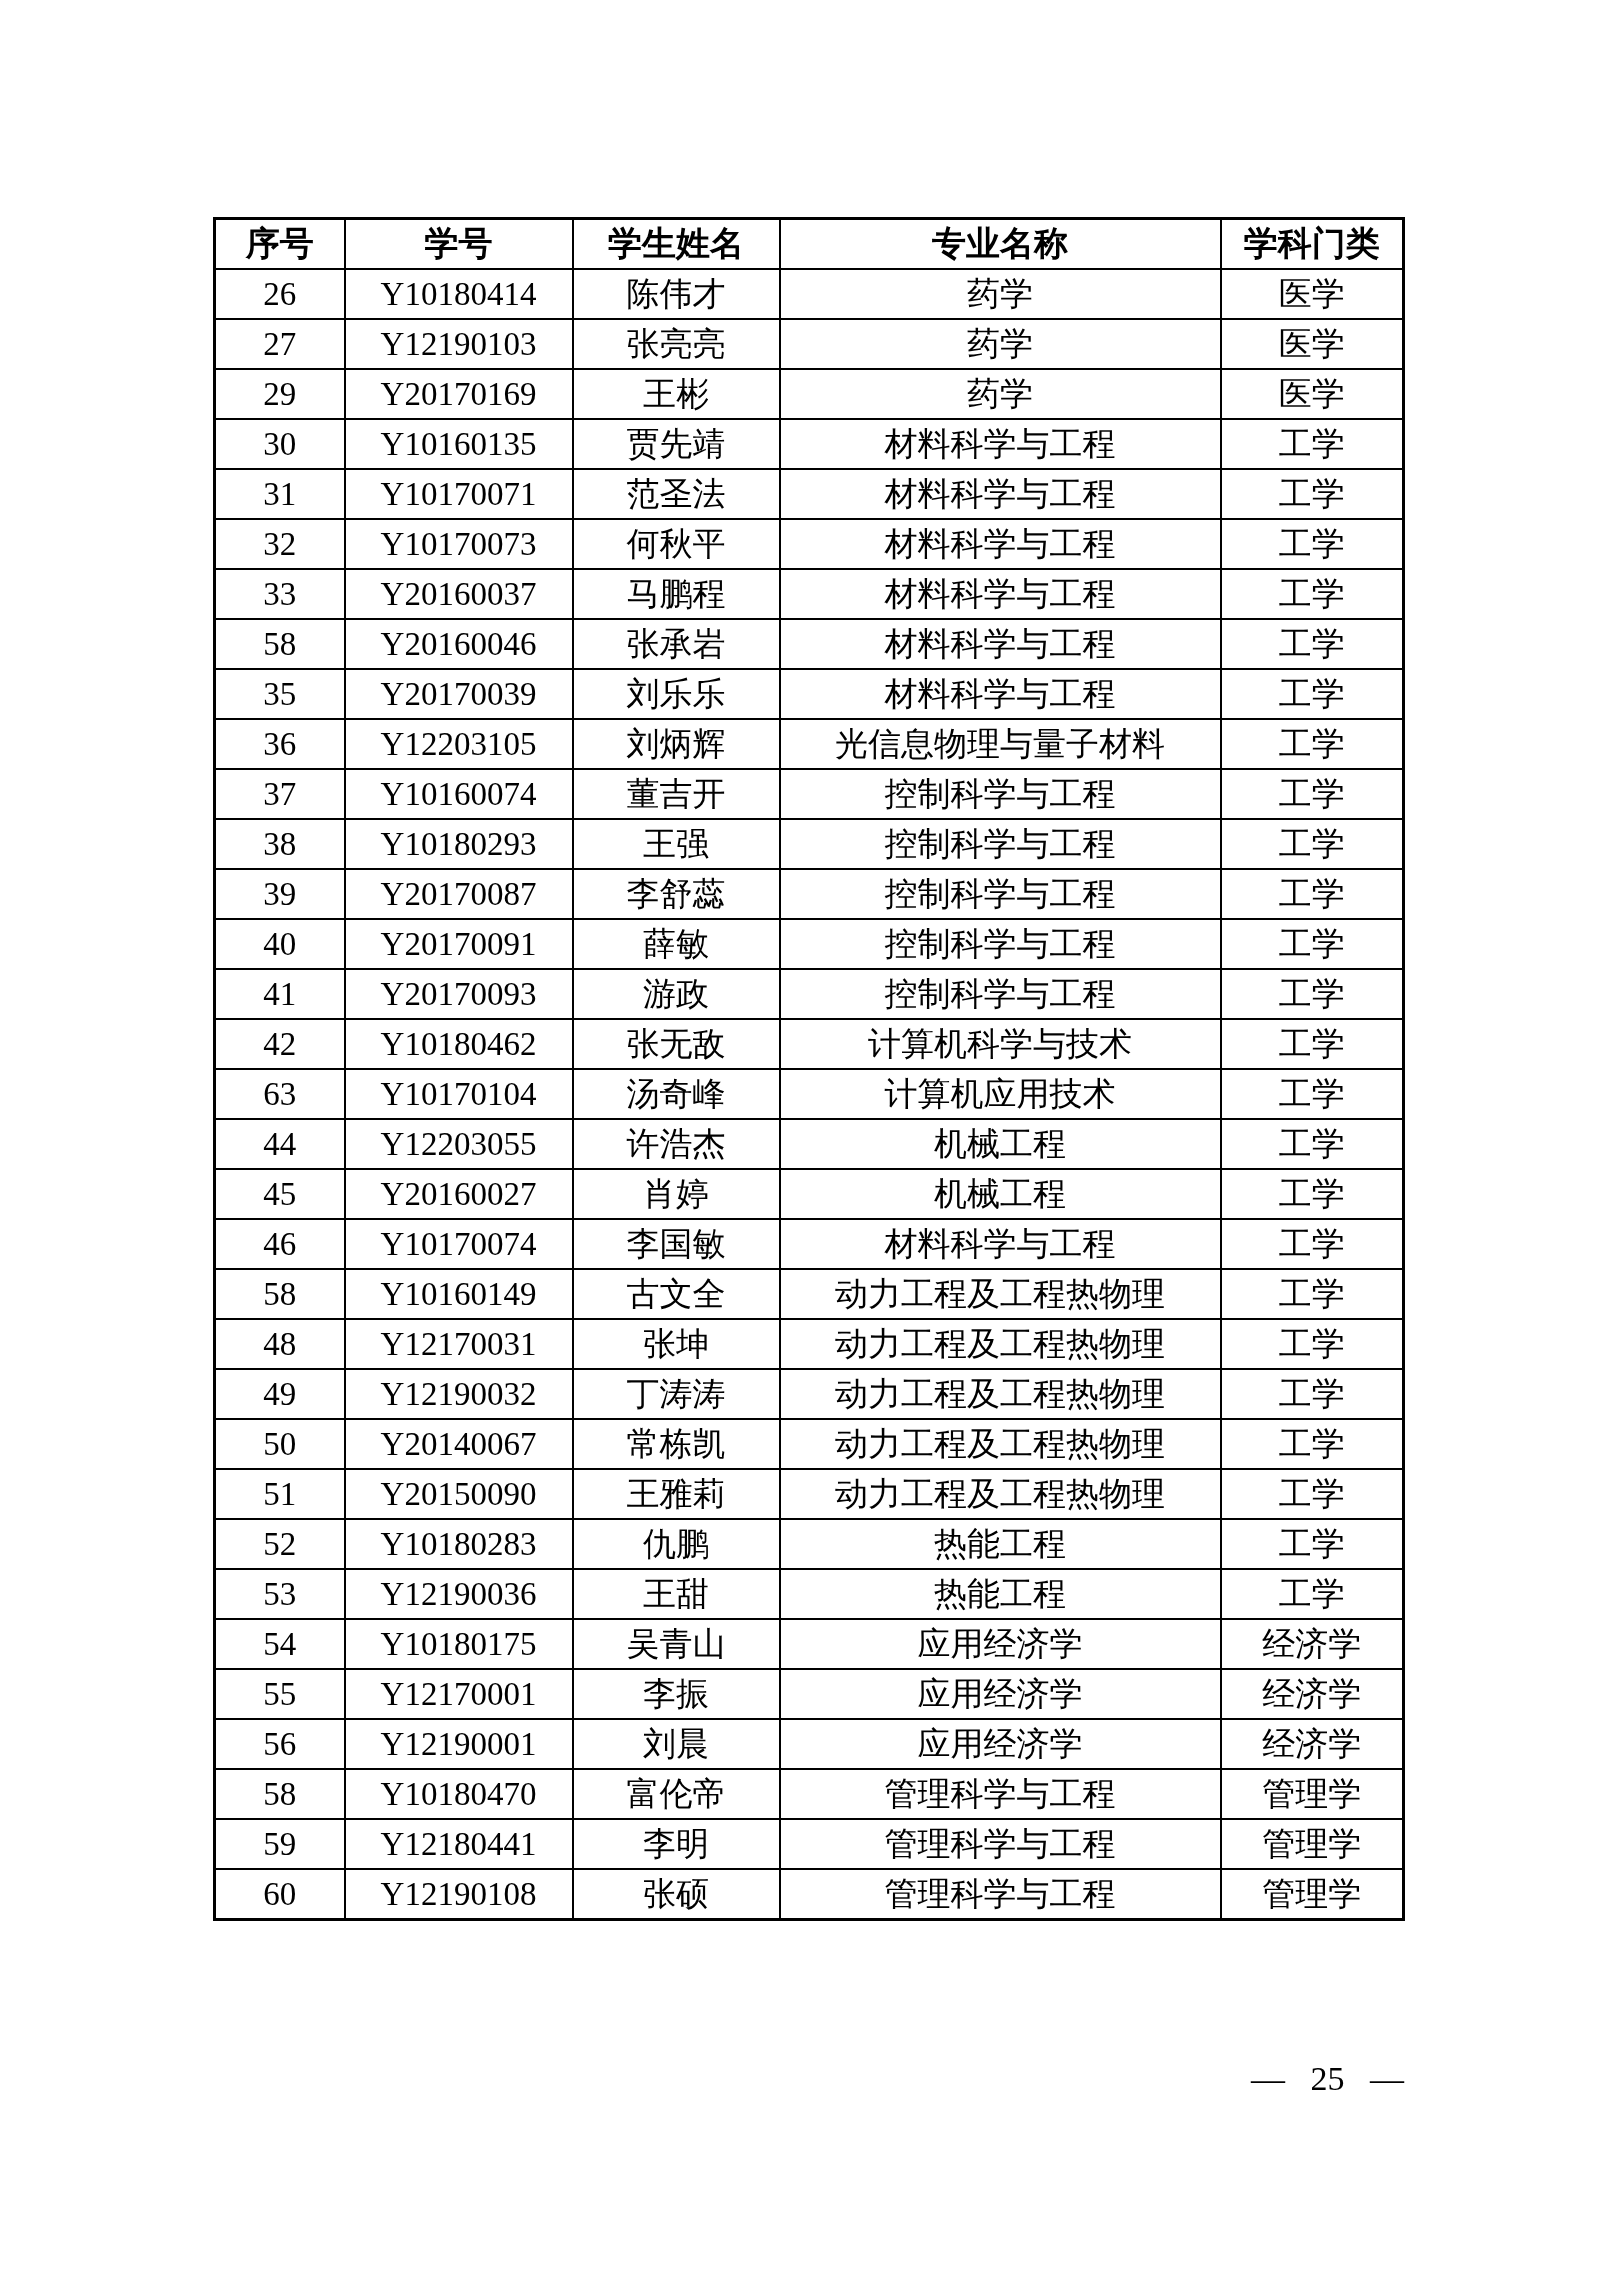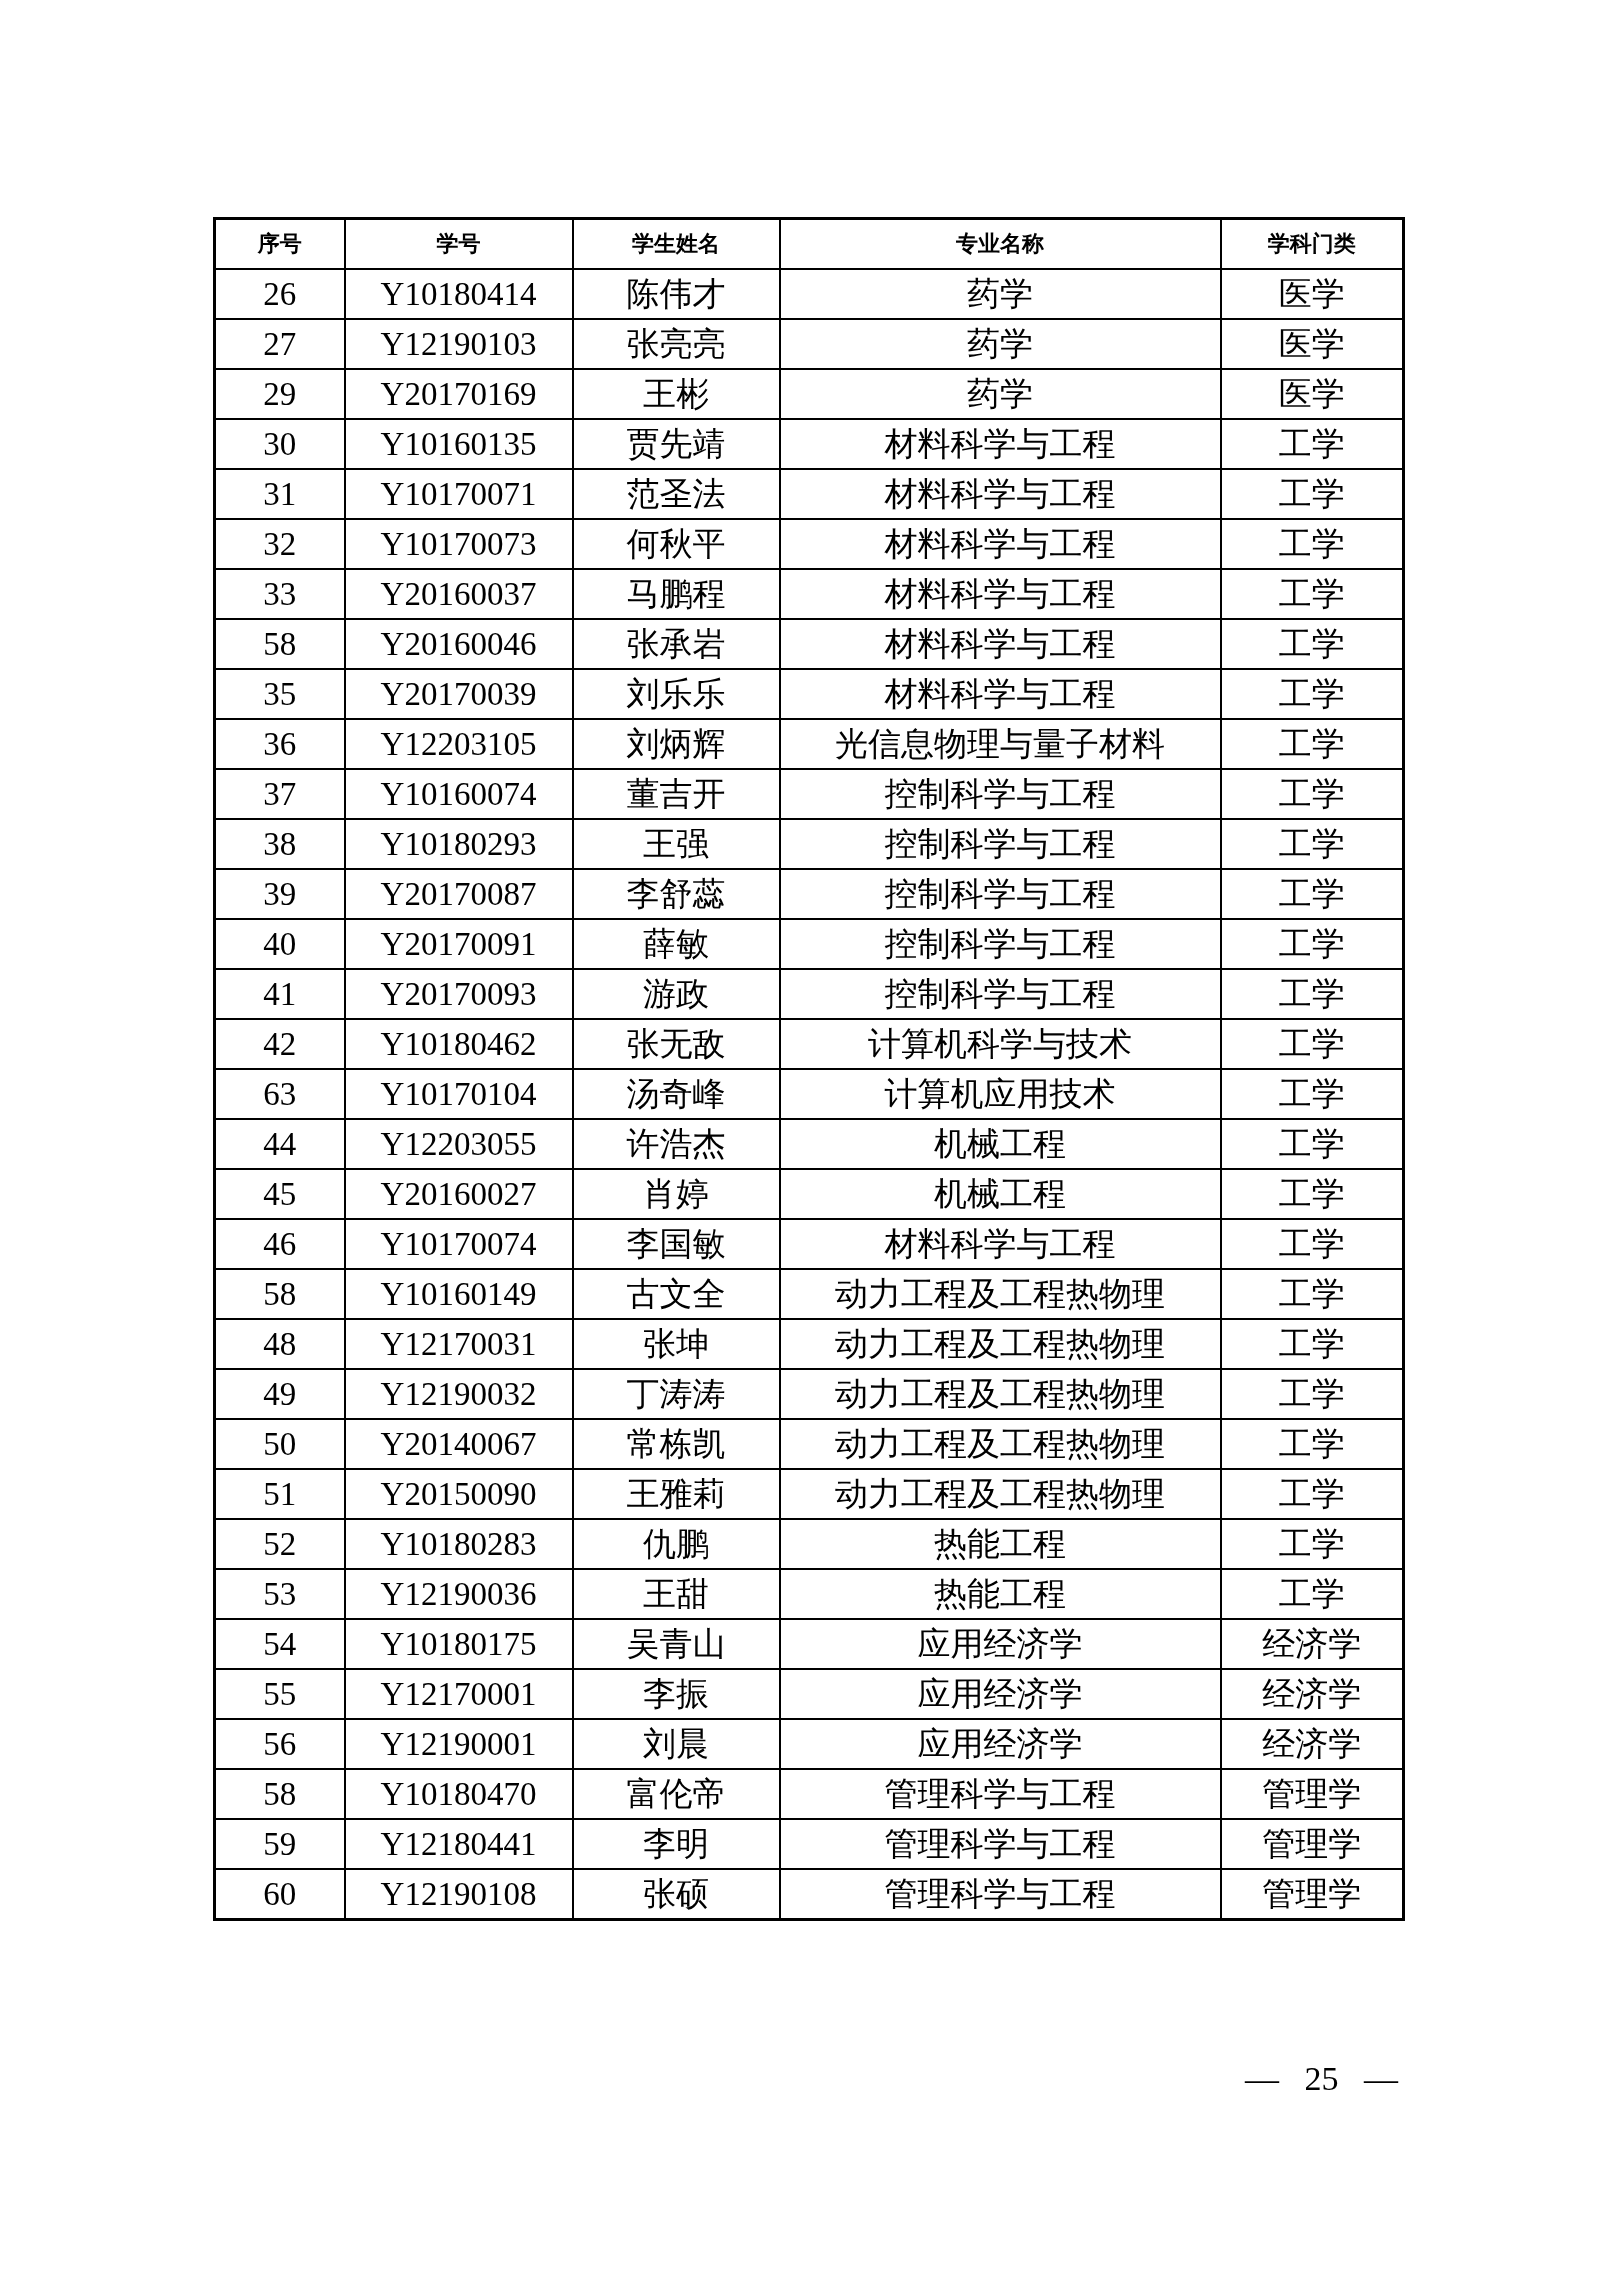--- a/index.html
+++ b/index.html
@@ -35,26 +35,26 @@
     vertical-align: middle;
     height: 48px;
     padding: 0;
     font-size: 33px;
     line-height: 1.05;
     white-space: nowrap;
     overflow: hidden;
   }
   table.student-table th {
     font-weight: bold;
-    font-size: 22px;
+    font-size: 34px;
   }
   .page-number {
     position: absolute;
     top: 2060px;
-    right: 225px;
+    right: 219px;
     font-size: 34px;
     line-height: 1.1;
     word-spacing: 17px;
     white-space: nowrap;
   }
 </style>
 </head>
 <body>
 
 <main class="doc-page">

